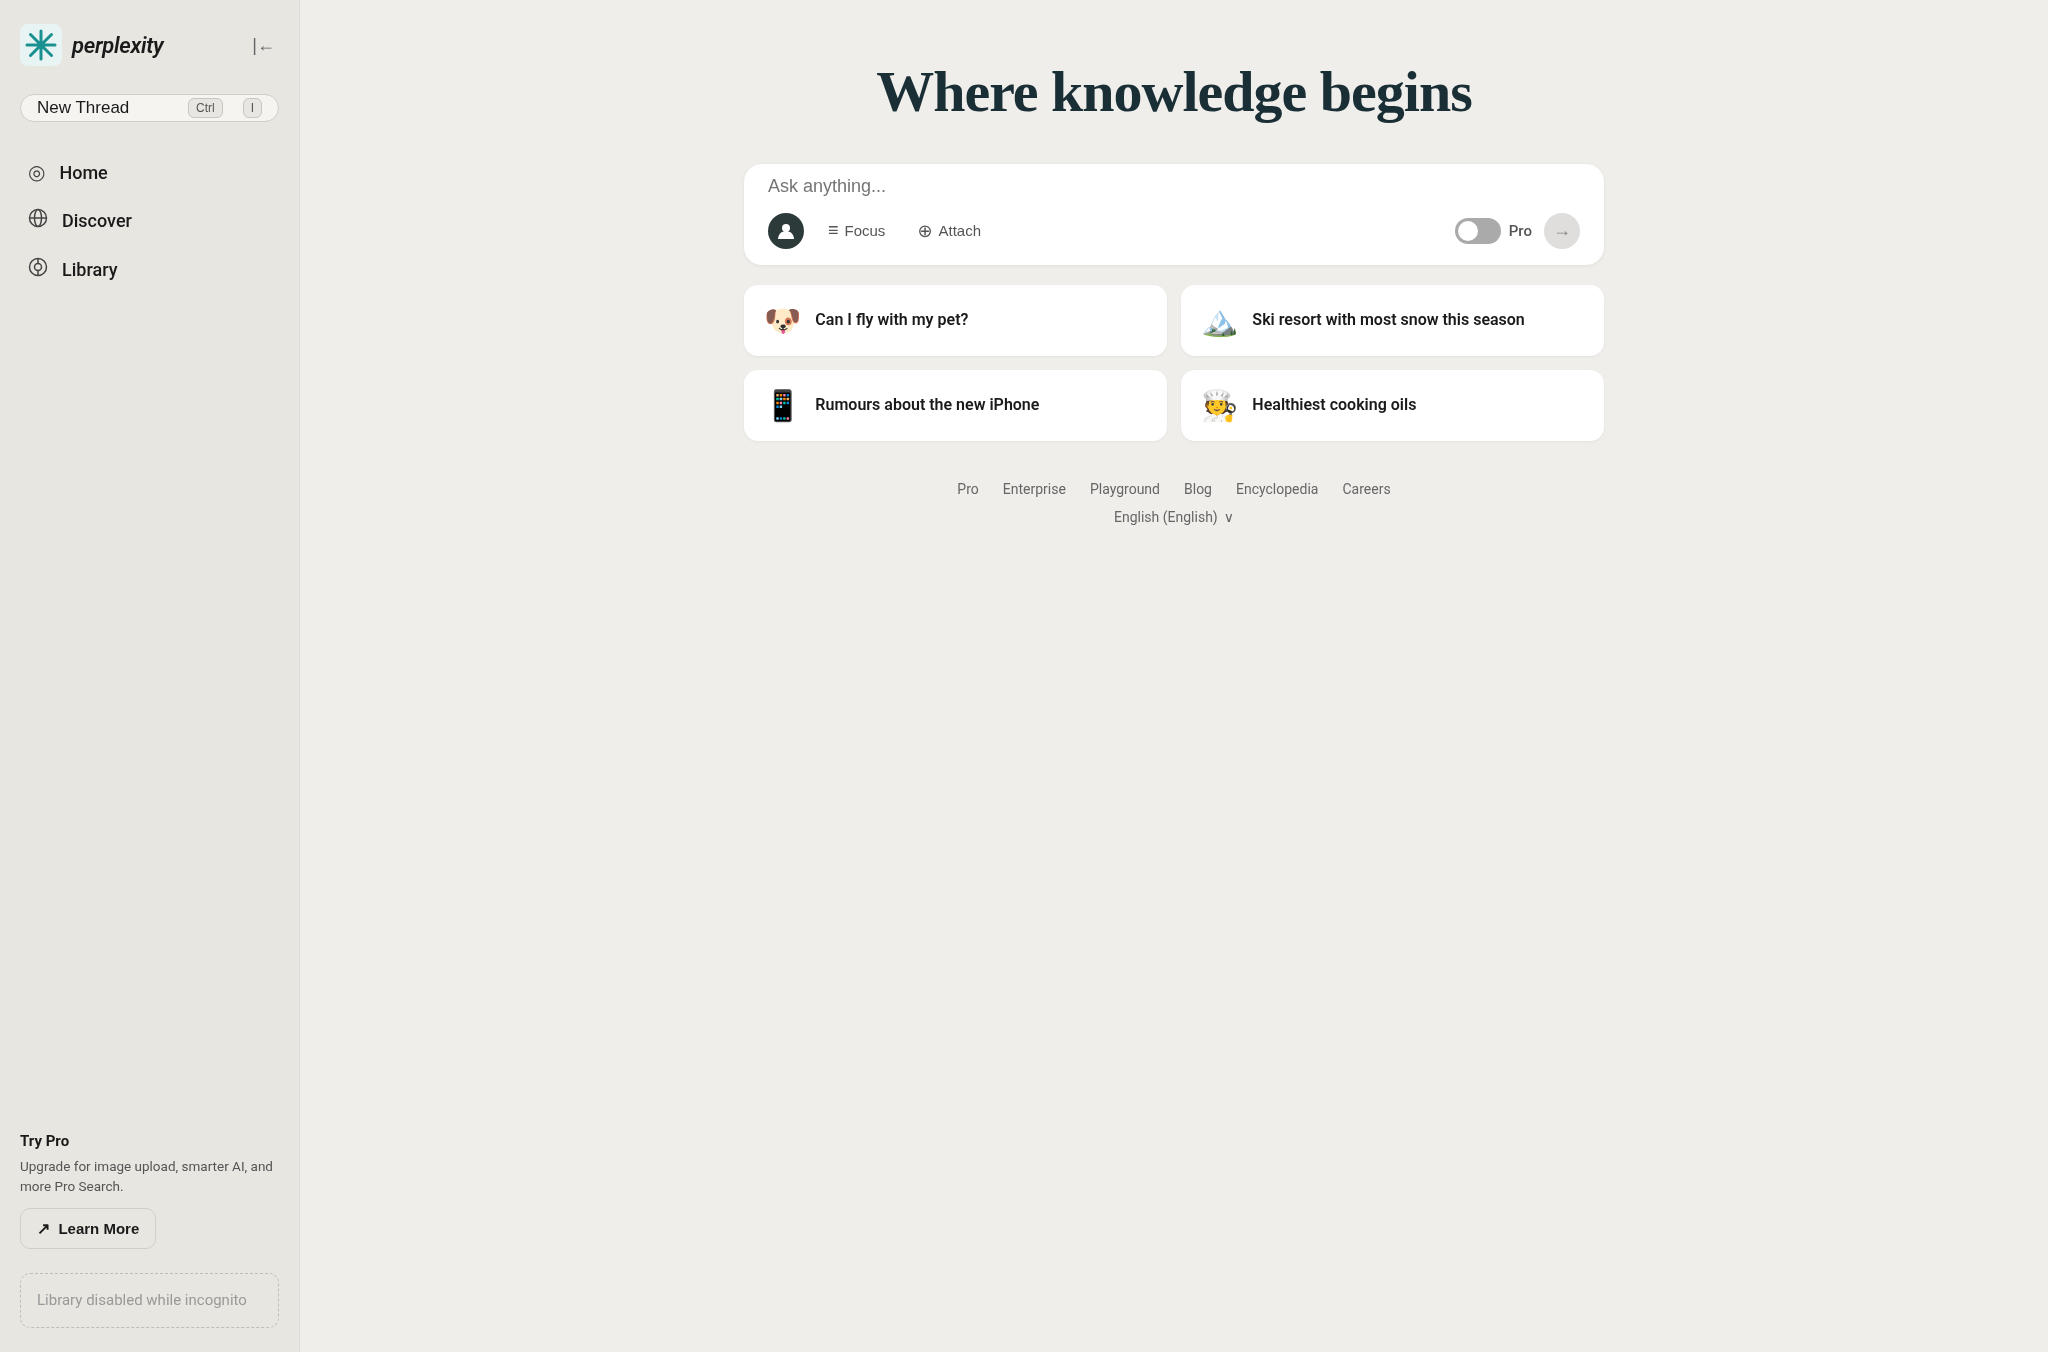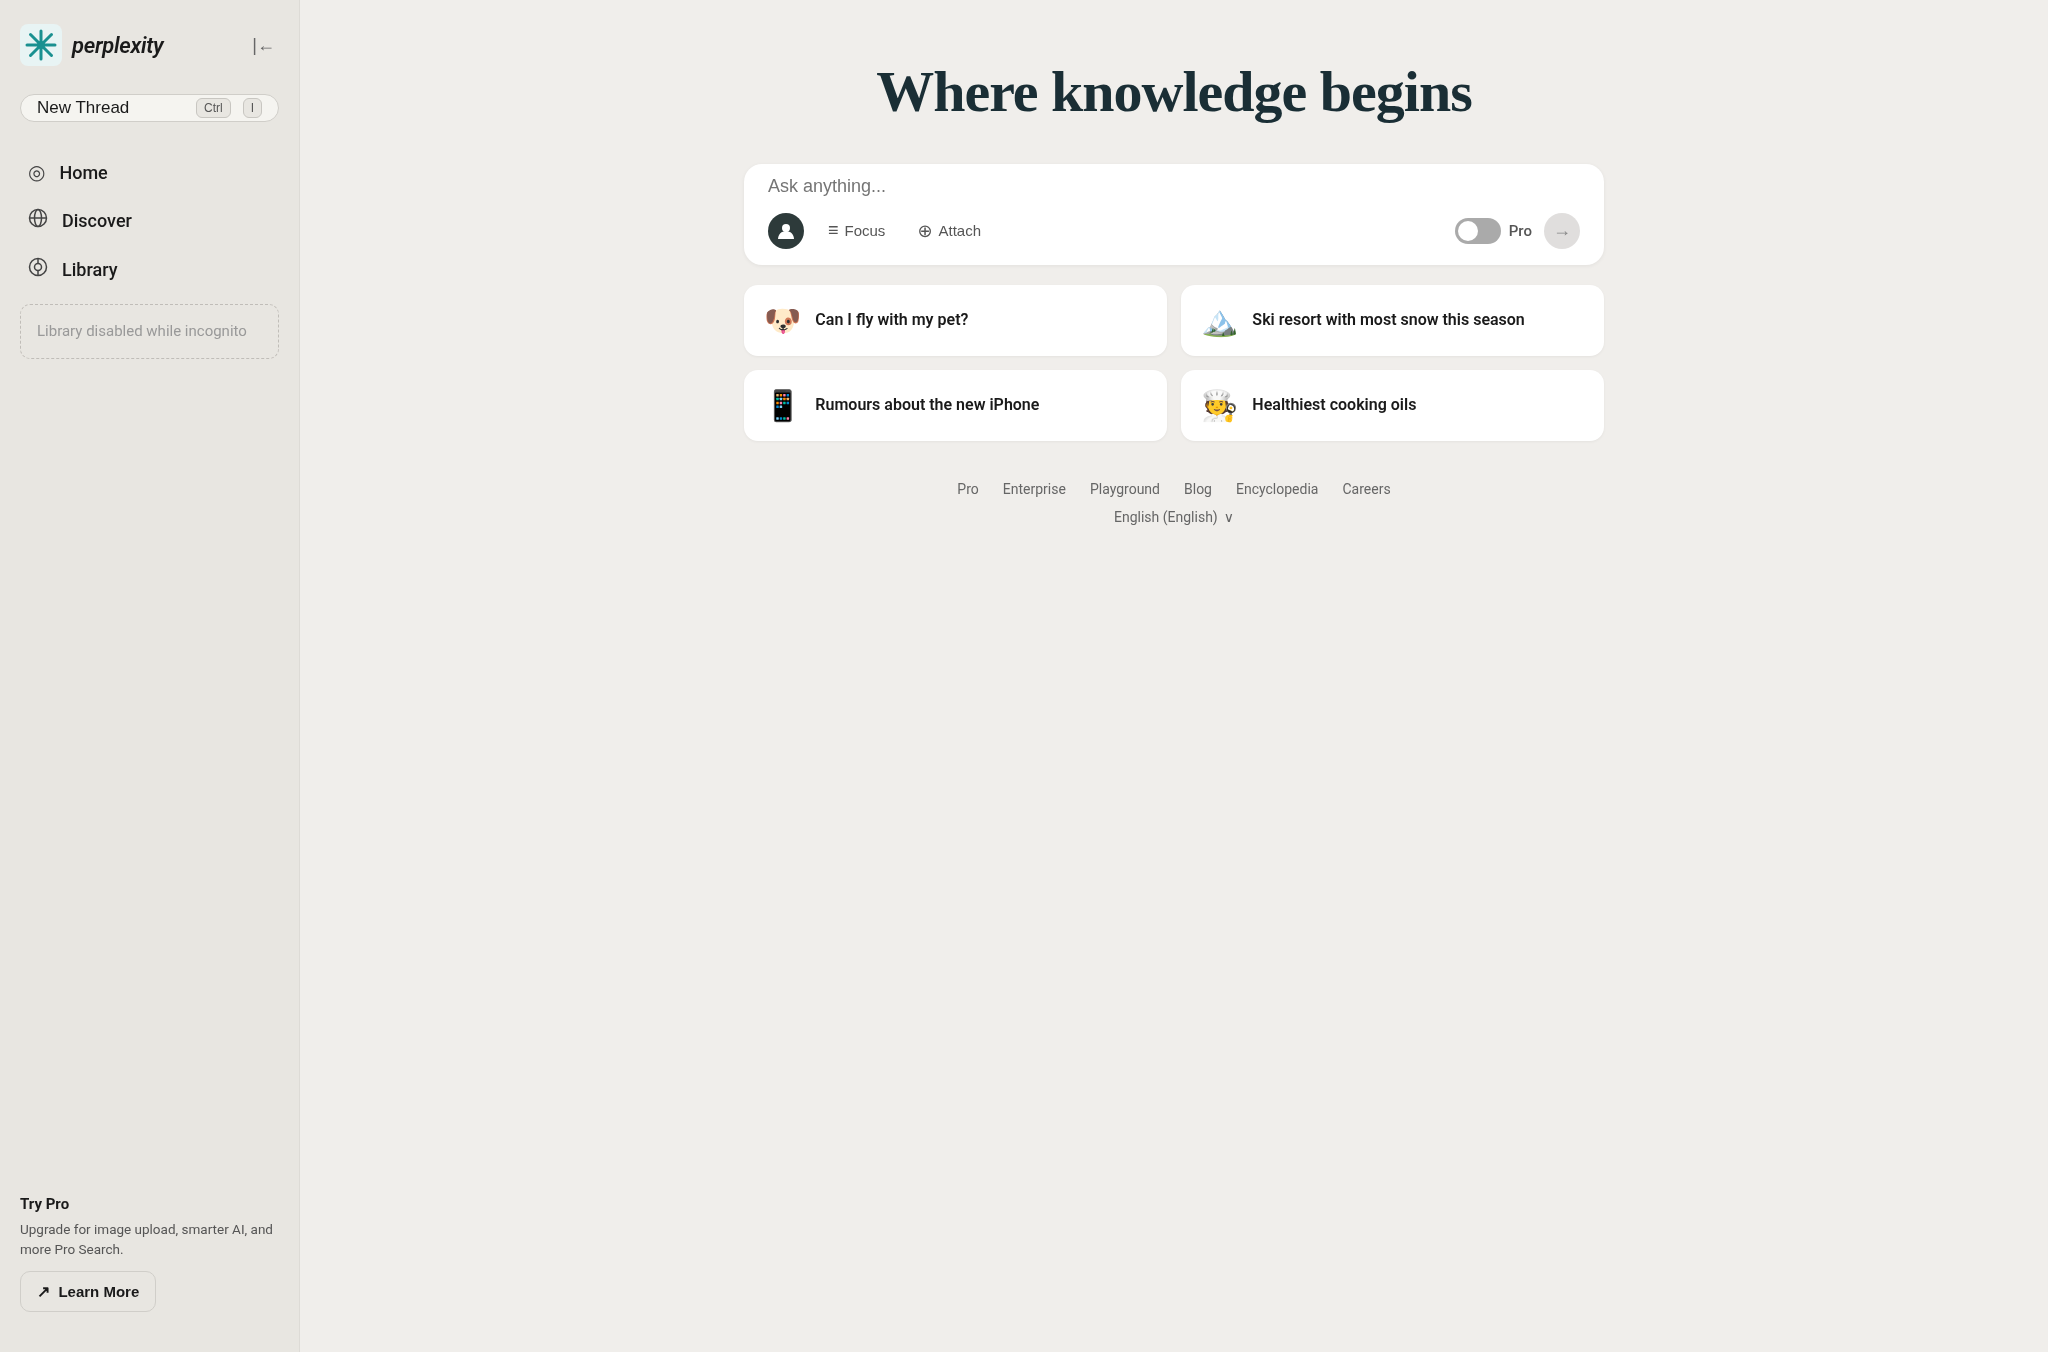--- a/index.html
+++ b/index.html
@@ -76,21 +76,21 @@
     }
 
     #new-thread-btn span.btn-label {
       font-size: 17px;
       font-weight: 500;
       color: #1a1a1a;
     }
 
     #new-thread-btn .kbd-group {
       display: flex;
-      gap: 12px;
+      gap: 20px;
     }
 
     .kbd {
       background: #e8e6e1;
       border: 1px solid #c8c6c1;
       border-radius: 6px;
       padding: 2px 7px;
       font-size: 12px;
       color: #555;
       font-family: inherit;
@@ -401,33 +401,33 @@
       <svg width="20" height="20" viewBox="0 0 20 20" fill="none">
         <circle cx="10" cy="10" r="8.5" stroke="#444" stroke-width="1.5"></circle>
         <circle cx="10" cy="10" r="3.5" stroke="#444" stroke-width="1.5"></circle>
         <line x1="10" y1="1.5" x2="10" y2="6.5" stroke="#444" stroke-width="1.5"></line>
         <line x1="10" y1="13.5" x2="10" y2="18.5" stroke="#444" stroke-width="1.5"></line>
       </svg>
     </span>
     <span>Library</span>
   </div>
 
-  <div id="library-disabled-box">
-    <span>Library disabled while incognito</span>
-  </div>
-
   <div id="sidebar-bottom">
     <div id="try-pro-section">
       <div id="try-pro-title">Try Pro</div>
       <div id="try-pro-desc">Upgrade for image upload, smarter AI, and more Pro Search.</div>
       <button id="learn-more-btn">
         <span style="font-size:16px;">↗</span>
         <span>Learn More</span>
       </button>
     </div>
+  </div>
+
+  <div id="library-disabled-box">
+    <span>Library disabled while incognito</span>
   </div>
 
 </div>
 
 <div id="main">
 
   <h1 id="headline">Where knowledge begins</h1>
 
   <div id="search-box">
     <input id="search-input" type="text" placeholder="Ask anything..." style="">

